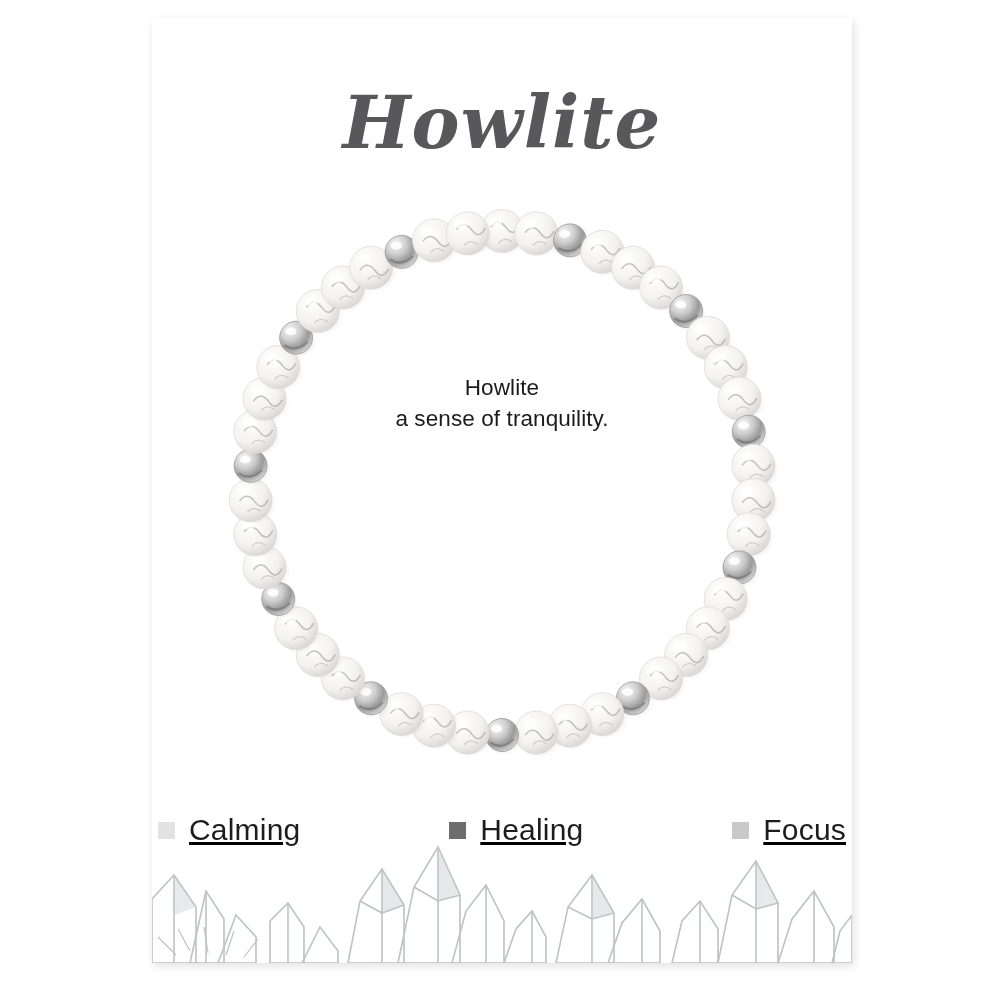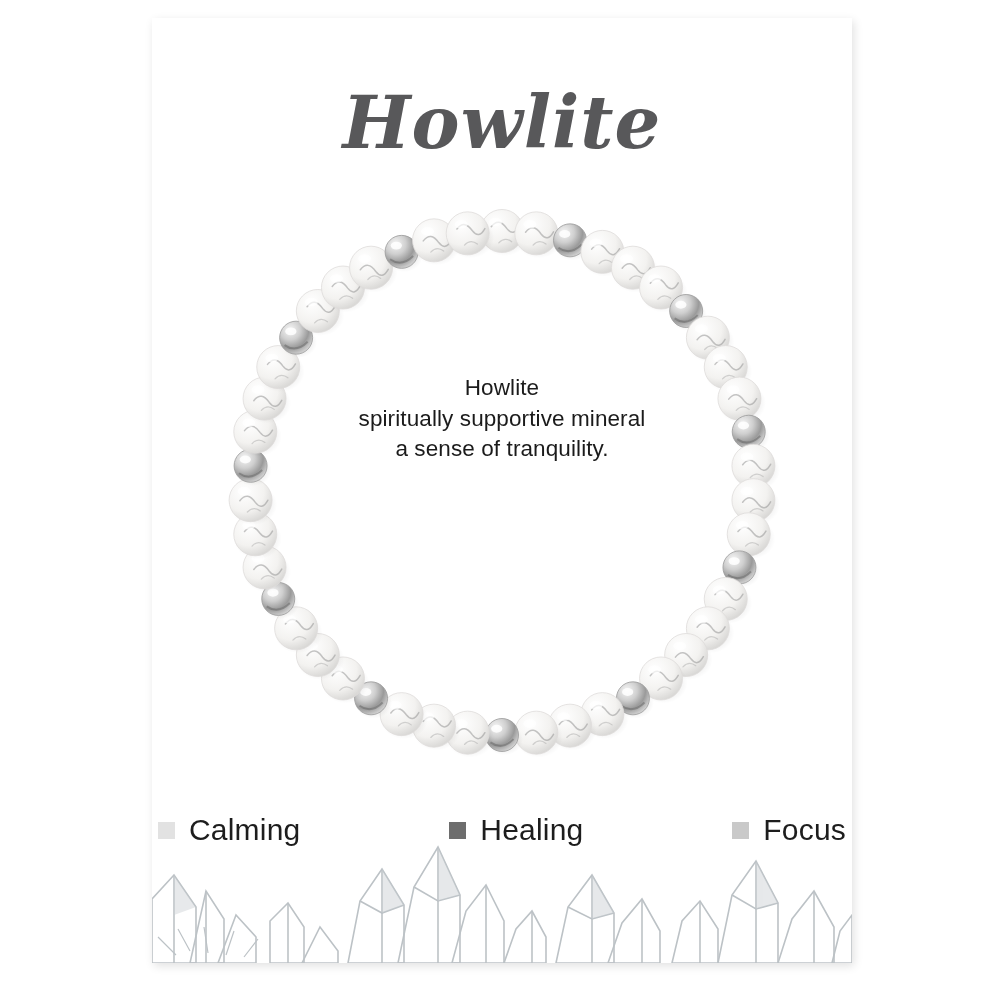--- a/index.html
+++ b/index.html
@@ -84,20 +84,21 @@
     display: flex;
     align-items: center;
     justify-content: space-between;
     padding: 0 6px;
     box-sizing: border-box;
   }
   .benefit {
     display: flex;
     align-items: center;
     gap: 14px;
+    text-decoration: underline;
   }
   .benefit .swatch {
     width: 17px;
     height: 17px;
     display: inline-block;
   }
   .benefit .blabel {
     font-size: 30px;
     color: #1d1d1d;
     letter-spacing: 0.2px;
@@ -359,21 +360,20 @@
           <ellipse cx="278.18600442774596" cy="44.847141598844644" rx="24.080000000000002" ry="20.425" fill="url(#shadowGrad)"></ellipse>
           <circle cx="275.68600442774596" cy="40.347141598844644" r="21.5" fill="url(#stoneGrad)" stroke="#dedcda" stroke-width="0.8"></circle>
           <path d="M 264.93600442774596 36.04714159884465 q 7.5249999999999995 -9.675 15.479999999999999 1.72 q 6.45 8.6 12.469999999999999 -2.15" stroke="rgba(150,150,150,0.55)" stroke-width="1.5" fill="none" stroke-linecap="round"></path>
           <path d="M 272.46100442774593 52.17214159884465 q 6.0200000000000005 -6.45 12.9 -1.075" stroke="rgba(165,165,165,0.45)" stroke-width="1.2" fill="none" stroke-linecap="round"></path>
           <ellipse cx="269.23600442774597" cy="31.317141598844643" rx="6.45" ry="4.3" fill="#ffffff" opacity="0.7"></ellipse>
         </g>
     </svg>
 
     <div id="description">
       <span class="line">Howlite</span>
-      <span class="line">spiritually supportive mineral</span>
       <span class="line">a sense of tranquility.</span>
     </div>
 
     <div id="benefits">
       <div class="benefit">
         <span class="swatch" id="sw0" style="background: rgb(226, 226, 226);"></span>
         <span class="blabel">Calming</span>
       </div>
       <div class="benefit">
         <span class="swatch" id="sw1" style="background: rgb(109, 109, 109);"></span>

